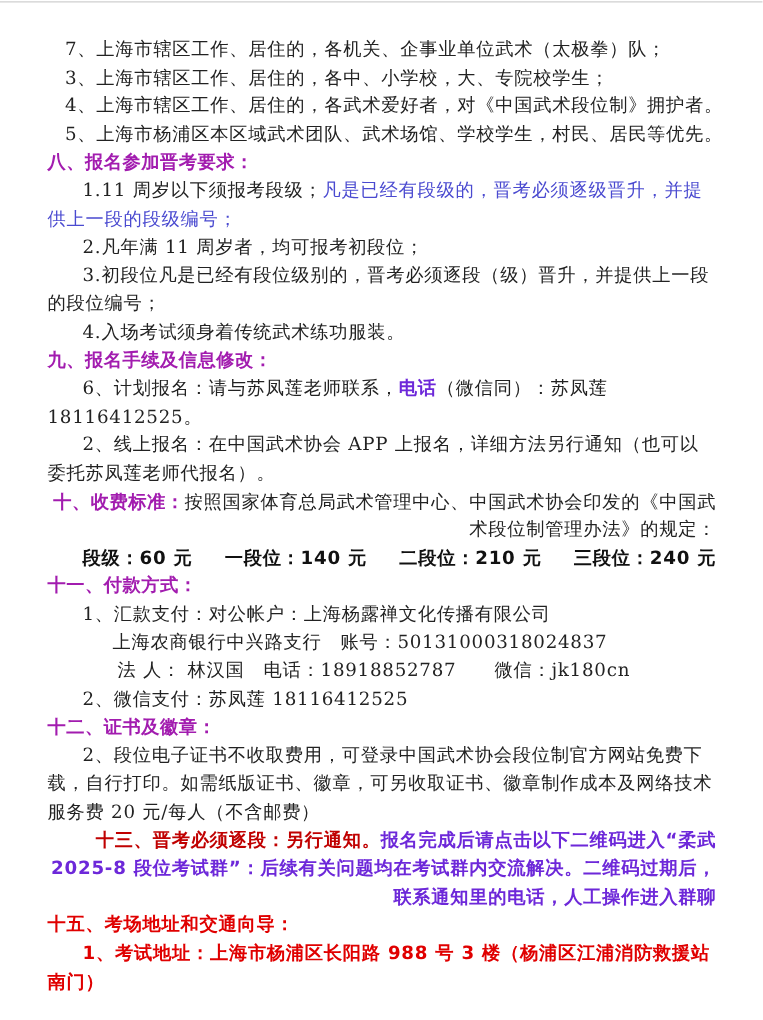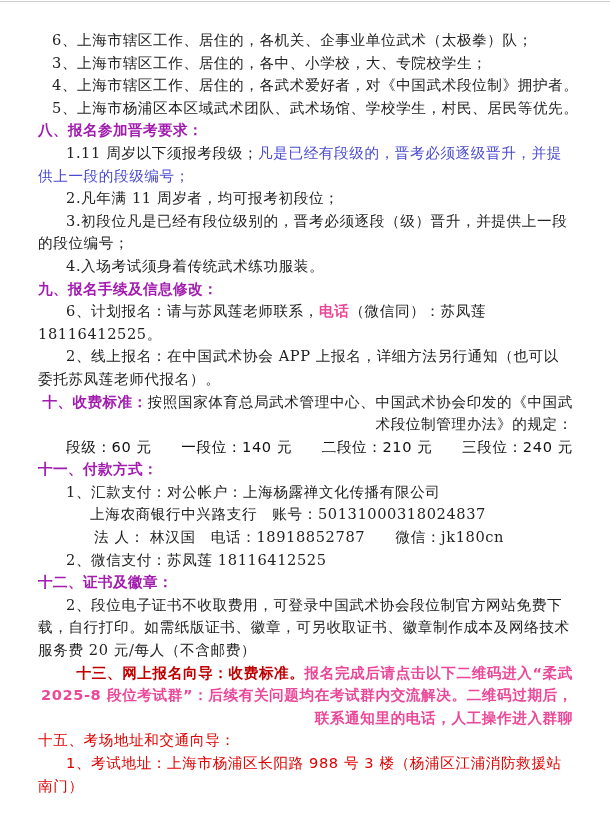--- a/index.html
+++ b/index.html
@@ -6,35 +6,35 @@
   body { width: 610px; height: 816px; overflow: hidden; position: relative;
          font-family: "DejaVu Serif", "Liberation Serif", serif; color: #222; }
   .topline { position: absolute; left: 0; top: 1px; width: 610px; height: 1px; background: #cfcfcf; }
   .doc { position: absolute; left: 38px; top: 29px; width: 535px; font-size: 14.6px; line-height: 22.6px; letter-spacing: 0.6px; }
   .p { margin: 0; white-space: nowrap; }
   .wrap { white-space: normal; text-align: right; }
   .ind { padding-left: 14px; }
   .ind2 { text-indent: 28px; white-space: normal; }
   .ind3 { padding-left: 52px; }
   .h { font-weight: bold; color: #a21caf; font-family: "DejaVu Sans", "Liberation Sans", sans-serif; font-size: 14.6px; letter-spacing: 0.4px; }
-  .bold { font-weight: bold; color: #ec4899; font-family: "DejaVu Sans", "Liberation Sans", sans-serif; }
+  .bold { font-weight: bold; color: #6d28d9; font-family: "DejaVu Sans", "Liberation Sans", sans-serif; }
   .blue { color: #4a4ad0; }
   .darkred { color: #c00000; font-weight: bold; font-family: "DejaVu Sans", "Liberation Sans", sans-serif; }
-  .red { color: #e00000; font-weight: normal; font-family: "DejaVu Sans", "Liberation Sans", sans-serif; }
+  .red { color: #e00000; font-weight: bold; font-family: "DejaVu Sans", "Liberation Sans", sans-serif; }
   .fees { display: flex; justify-content: space-between; padding-left: 28px; padding-right: 0; }
-  .fees span { font-weight: normal; font-family: "DejaVu Sans", "Liberation Sans", sans-serif; color: #111; }
+  .fees span { font-weight: bold; font-family: "DejaVu Sans", "Liberation Sans", sans-serif; color: #111; }
 </style>
 </head>
 <body>
 
 <div class="topline"></div>
 
 <div class="doc">
 
-  <p class="p ind">6、上海市辖区工作、居住的，各机关、企事业单位武术（太极拳）队；</p>
+  <p class="p ind">7、上海市辖区工作、居住的，各机关、企事业单位武术（太极拳）队；</p>
   <p class="p ind">3、上海市辖区工作、居住的，各中、小学校，大、专院校学生；</p>
   <p class="p ind">4、上海市辖区工作、居住的，各武术爱好者，对《中国武术段位制》拥护者。</p>
   <p class="p ind">5、上海市杨浦区本区域武术团队、武术场馆、学校学生，村民、居民等优先。</p>
 
   <p class="p h">八、报名参加晋考要求：</p>
   <p class="p ind2"><span>1.11 周岁以下须报考段级；</span><span class="blue">凡是已经有段级的，晋考必须逐级晋升，并提供上一段的段级编号；</span></p>
   <p class="p ind2">2.凡年满 11 周岁者，均可报考初段位；</p>
   <p class="p ind2">3.初段位凡是已经有段位级别的，晋考必须逐段（级）晋升，并提供上一段的段位编号；</p>
   <p class="p ind2">4.入场考试须身着传统武术练功服装。</p>
 
@@ -52,18 +52,18 @@
 
   <p class="p h">十一、付款方式：</p>
   <p class="p ind2">1、汇款支付：对公帐户：上海杨露禅文化传播有限公司</p>
   <p class="p ind3">上海农商银行中兴路支行　账号：50131000318024837</p>
   <p class="p ind3" style="padding-left:56px">法 人： 林汉国　电话：18918852787　　微信：jk180cn</p>
   <p class="p ind2">2、微信支付：苏凤莲 18116412525</p>
 
   <p class="p h">十二、证书及徽章：</p>
   <p class="p ind2">2、段位电子证书不收取费用，可登录中国武术协会段位制官方网站免费下载，自行打印。如需纸版证书、徽章，可另收取证书、徽章制作成本及网络技术服务费 20 元/每人（不含邮费）</p>
 
-  <p class="p wrap"><span class="darkred">十三、网上报名向导：收费标准。</span><span class="bold">报名完成后请点击以下二维码进入“柔武 2025-8 段位考试群”：后续有关问题均在考试群内交流解决。二维码过期后，联系通知里的电话，人工操作进入群聊</span></p>
+  <p class="p wrap"><span class="darkred">十三、晋考必须逐段：另行通知。</span><span class="bold">报名完成后请点击以下二维码进入“柔武 2025-8 段位考试群”：后续有关问题均在考试群内交流解决。二维码过期后，联系通知里的电话，人工操作进入群聊</span></p>
 
   <p class="p red">十五、考场地址和交通向导：</p>
   <p class="p ind2 red">1、考试地址：上海市杨浦区长阳路 988 号 3 楼（杨浦区江浦消防救援站南门）</p>
 
 </div>
 
 </body></html>

